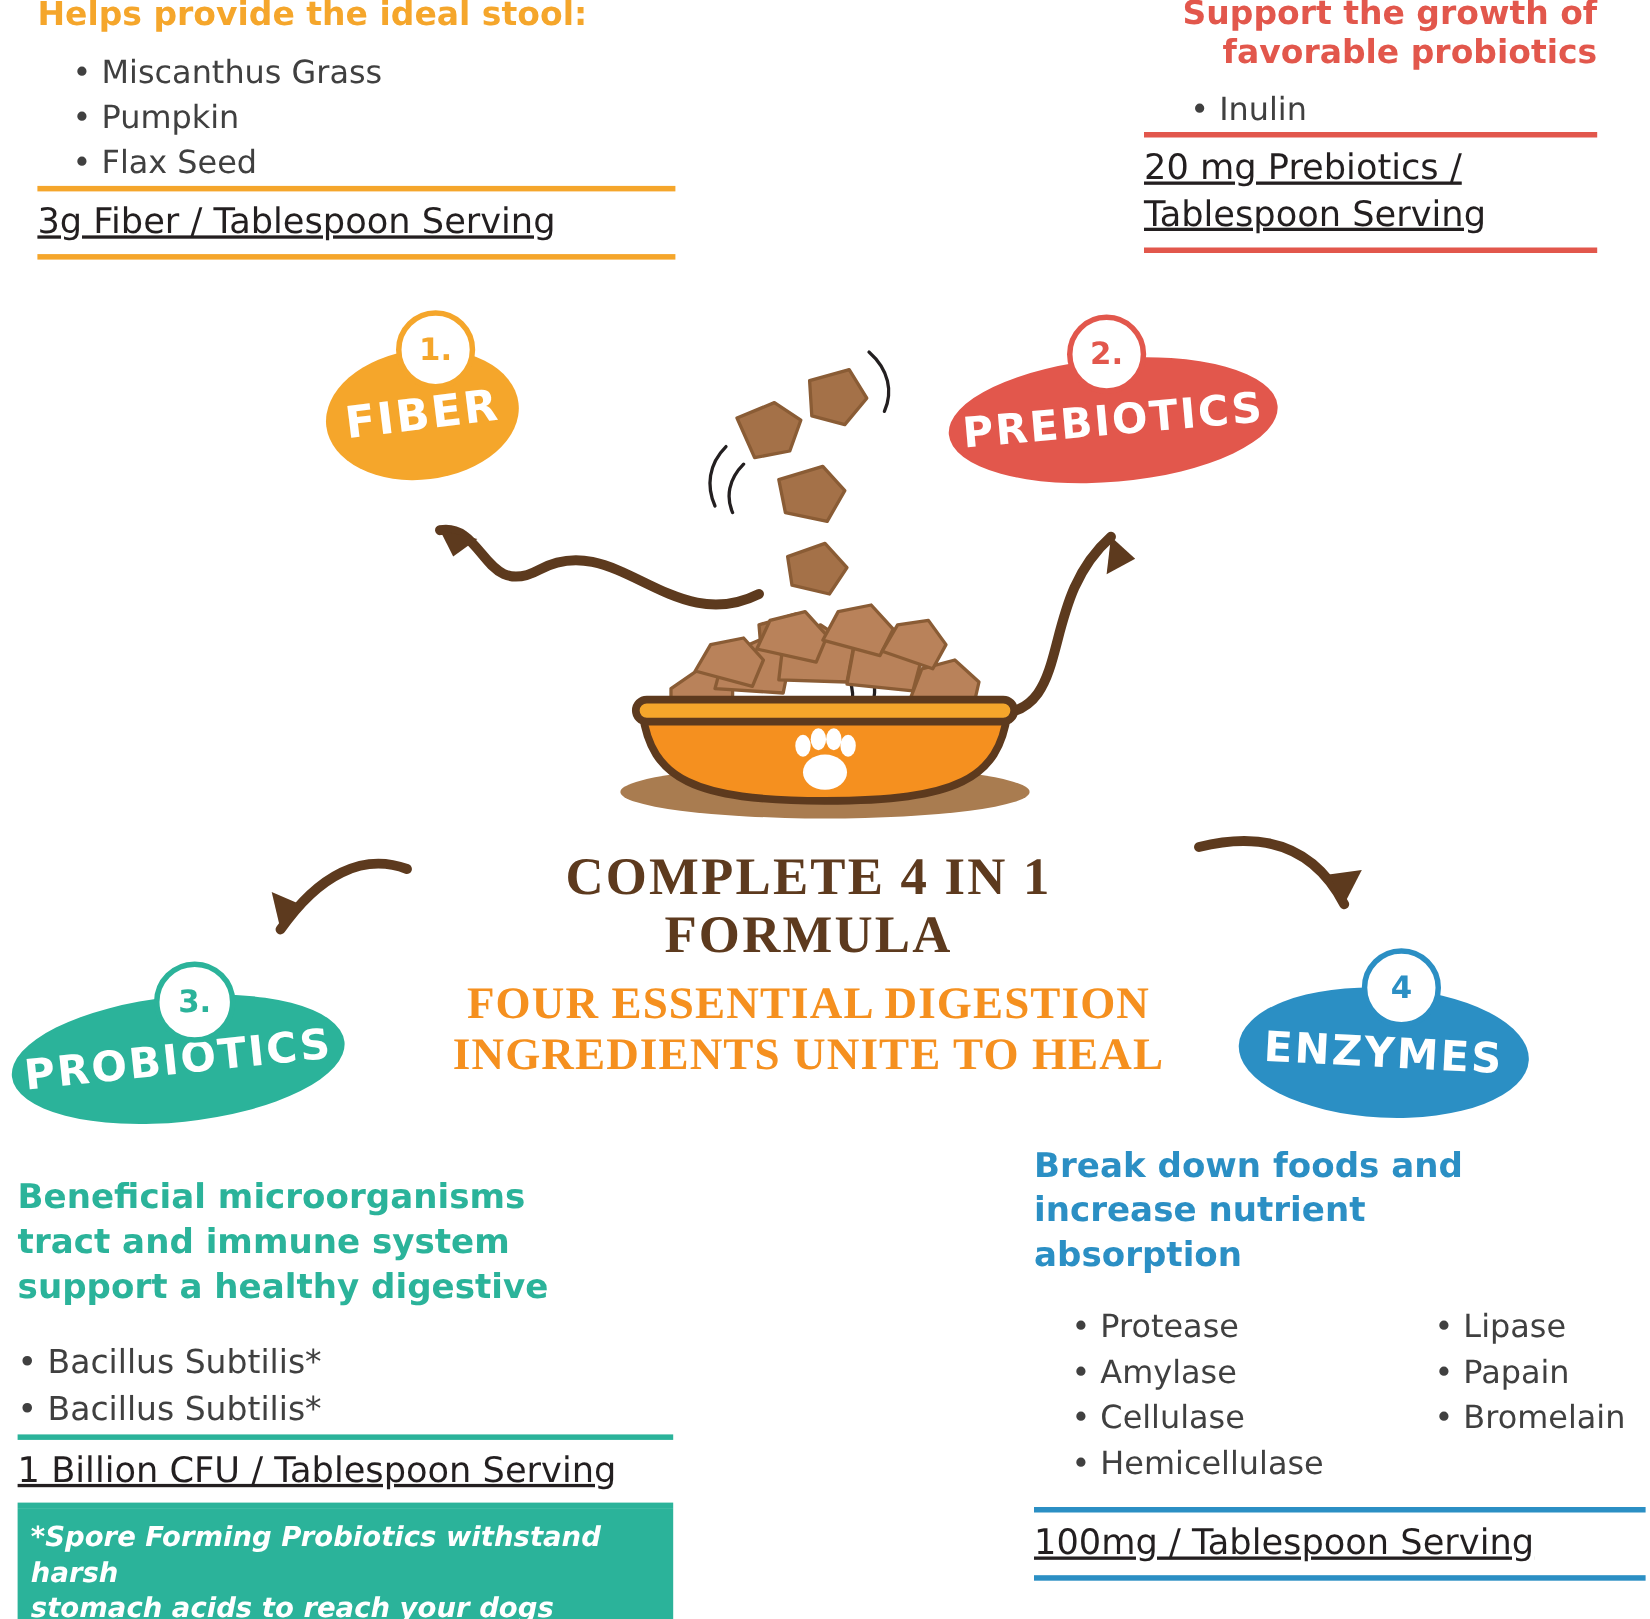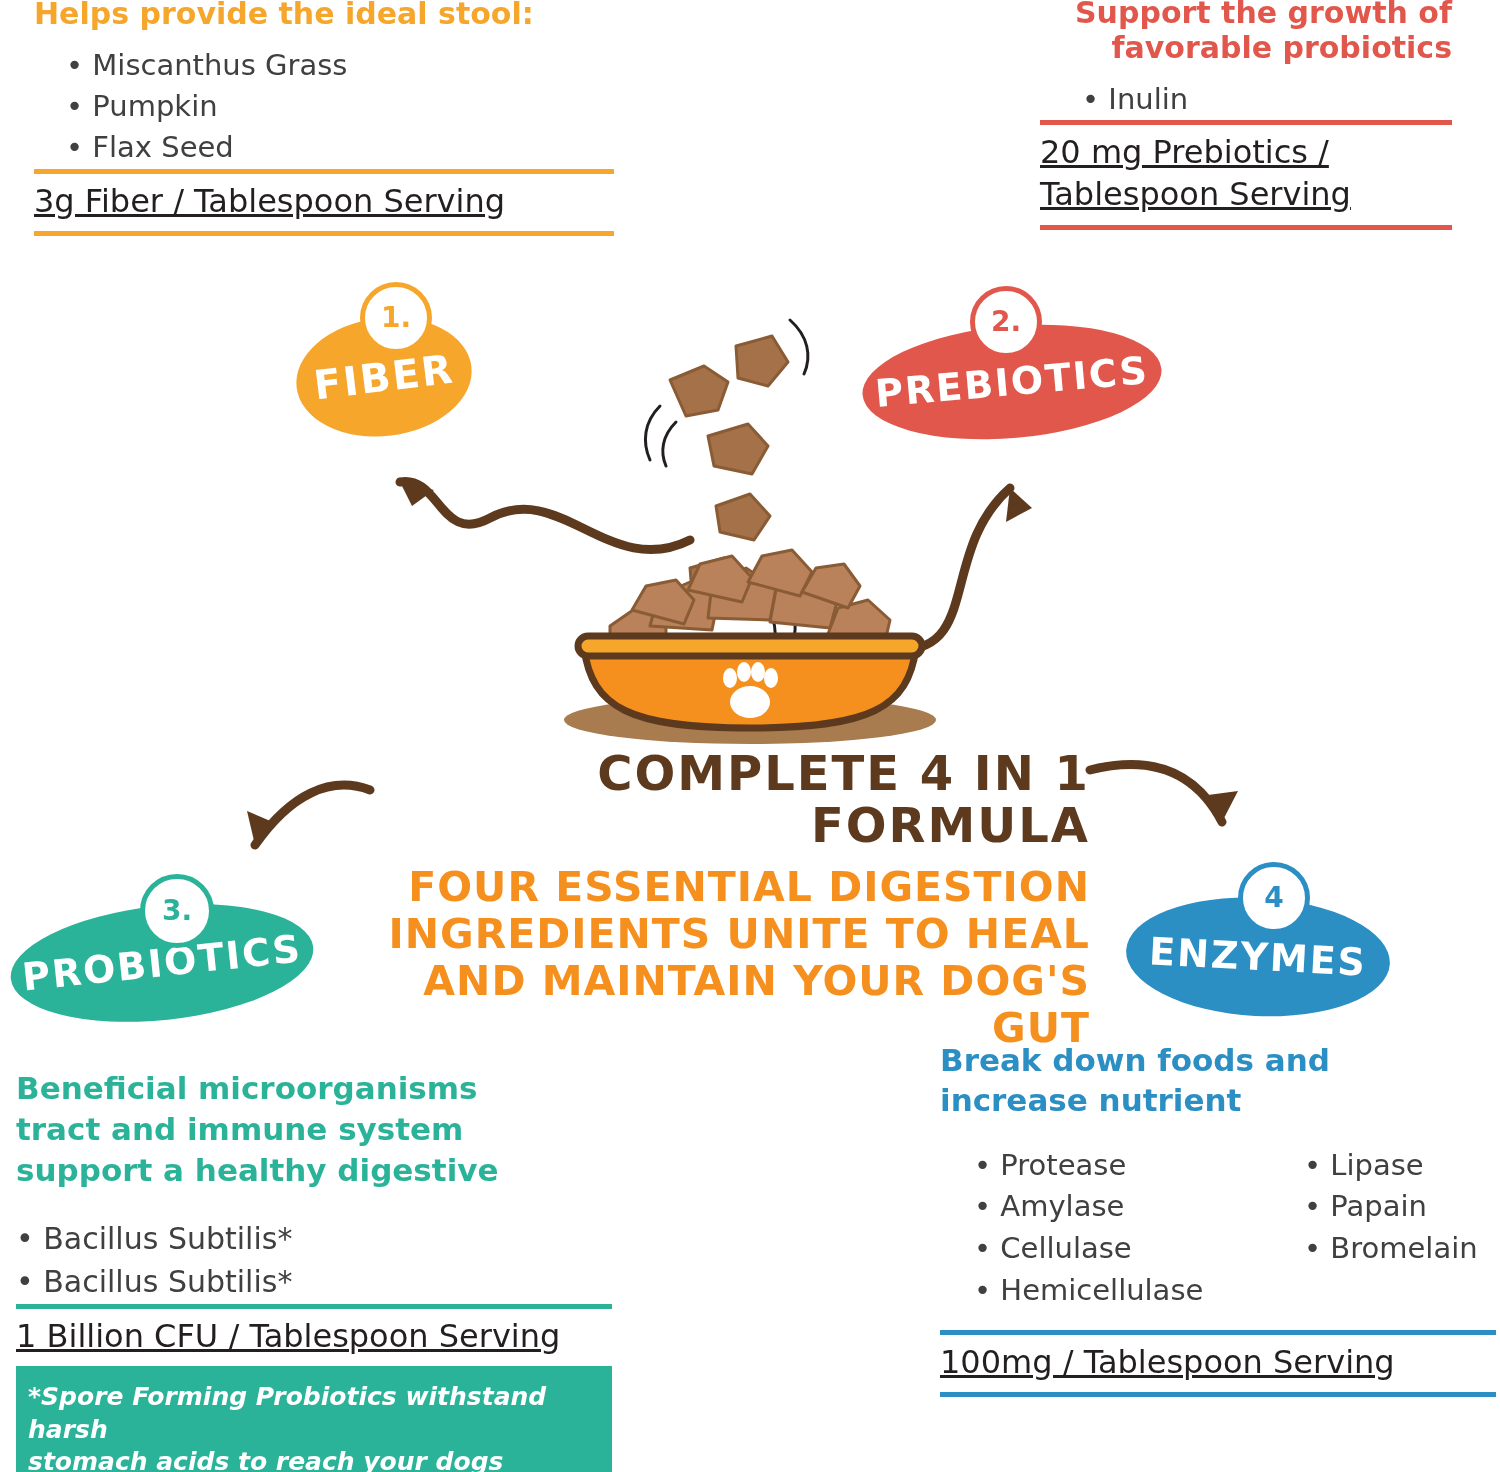--- a/index.html
+++ b/index.html
@@ -149,21 +149,21 @@
     font-size: 38px;
     transform: rotate(3deg);
   }
   #badge-enzymes {
     left: 1238px; top: 862px; width: 62px; height: 62px;
     border: 5px solid #2b8fc4; color: #2b8fc4; font-size: 28px;
   }
 
   
   #center-block {
-    left: 380px; top: 748px; width: 710px; text-align: right;
+    left: 380px; top: 772px; width: 710px; text-align: center; font-family: Liberation Serif, serif;
   }
   #center-title {
     font-size: 48px;
     font-weight: bold;
     color: #5d3a1e;
     letter-spacing: 2px;
     line-height: 1.08;
   }
   #center-sub {
     margin-top: 12px;
@@ -287,21 +287,20 @@
 <div id="bubble-enzymes" class="abs bubble">ENZYMES</div>
 <div id="badge-enzymes" class="badge">
     <span>4</span>
   </div>
 
 <div id="center-block" class="abs">
   <div id="center-title">COMPLETE 4 IN 1 FORMULA</div>
   <div id="center-sub">
     <div>FOUR ESSENTIAL DIGESTION</div>
     <div>INGREDIENTS UNITE TO HEAL</div>
-    <div>AND MAINTAIN YOUR DOG'S GUT</div>
   </div>
 </div>
 
 <div id="probiotic-panel" class="abs">
   <div class="hdr">Beneficial microorganisms</div>
   <div class="hdr">tract and immune system</div>
   <div class="hdr">support a healthy digestive</div>
   <ul class="bullet-list">
     <li>Bacillus Subtilis*</li>
     <li>Bacillus Subtilis*</li>
@@ -311,20 +310,21 @@
   <div class="rule"></div>
   <div id="probiotic-note">
     <div>*Spore Forming Probiotics withstand harsh</div>
     <div>stomach acids to reach your dogs intestines</div>
   </div>
 </div>
 
 <div id="enzyme-panel" class="abs">
   <div class="hdr">Break down foods and</div>
   <div class="hdr">increase nutrient</div>
+  <div class="hdr">absorption</div>
   <div class="enzyme-cols">
     <ul class="bullet-list col1">
       <li>Protease</li>
       <li>Amylase</li>
       <li>Cellulase</li>
       <li>Hemicellulase</li>
     </ul>
     <ul class="bullet-list col2">
       <li>Lipase</li>
       <li>Papain</li>

